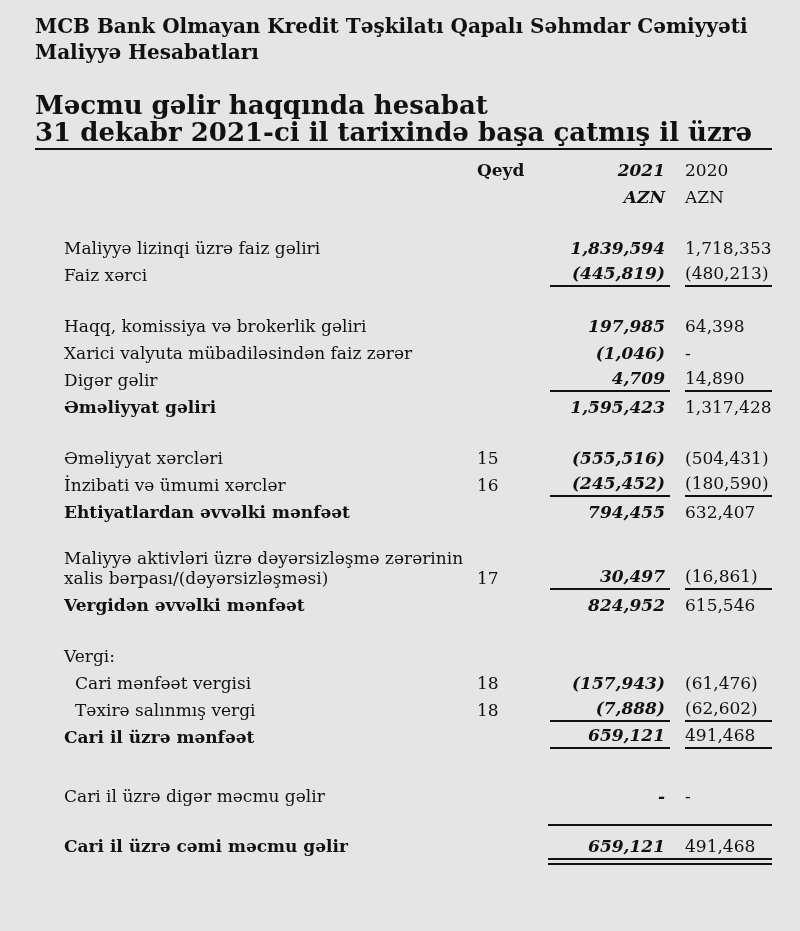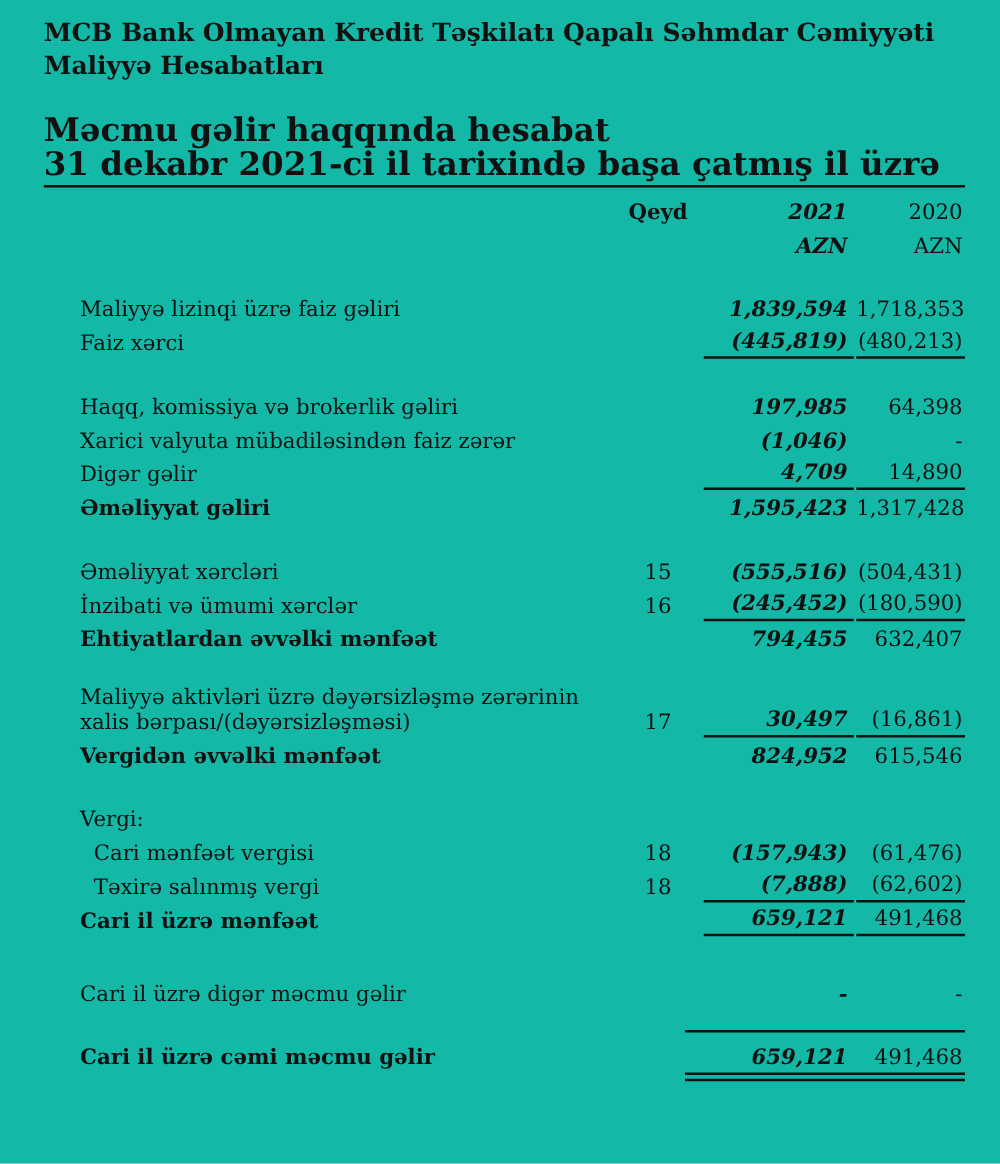--- a/index.html
+++ b/index.html
@@ -1,20 +1,20 @@
 <!DOCTYPE html>
 <html><head>
 <meta charset="utf-8">
 <style>
   html, body { margin: 0; padding: 0; background: #fff; }
   .page {
     position: relative;
     width: 800px;
     height: 931px;
-    background: #14b8a6;
+    background: #e5e5e5;
     color: #111;
     font-family: "DejaVu Serif", "Liberation Serif", serif;
     font-size: 17px;
     overflow: hidden;
     box-sizing: border-box;
   }
   .content { margin: 0 28px 0 35px; }
   .doc-header {
     padding-top: 13px;
     font-weight: bold;
@@ -27,28 +27,28 @@
     font-size: 26px;
     line-height: 27px;
     border-bottom: 2px solid #111;
     padding-bottom: 2px;
   }
   .table { margin-top: 5px; }
   .row { display: flex; align-items: flex-end; min-height: 27px; }
   .lbl { flex: 1; padding-bottom: 2px; padding-right: 6px; margin-left: 29px; }
   .lbl.indent { padding-left: 11px; }
   .row.bold .lbl { font-weight: bold; }
-  .note { width: 73px; text-align: center; padding-bottom: 2px; }
+  .note { width: 73px; text-align: left; padding-bottom: 2px; }
   .note.bold { font-weight: bold; }
   .n21 {
     width: 120px; text-align: right; font-weight: bold;
     padding: 0 5px 2px 0; box-sizing: border-box; font-style: italic;
   }
   .n20 {
-    width: 87px; margin-left: 2px; text-align: right;
+    width: 87px; margin-left: 15px; text-align: left;
     padding: 0 2px 2px 0; box-sizing: border-box;
   }
   .u { border-bottom: 2px solid #111; }
   .hr1 { border-top: 2px solid #111; margin-left: 513px; height: 0; }
   .hr2 {
     height: 3px; margin-left: 513px;
     border-top: 2px solid #111; border-bottom: 2px solid #111;
   }
 </style>
 </head>

